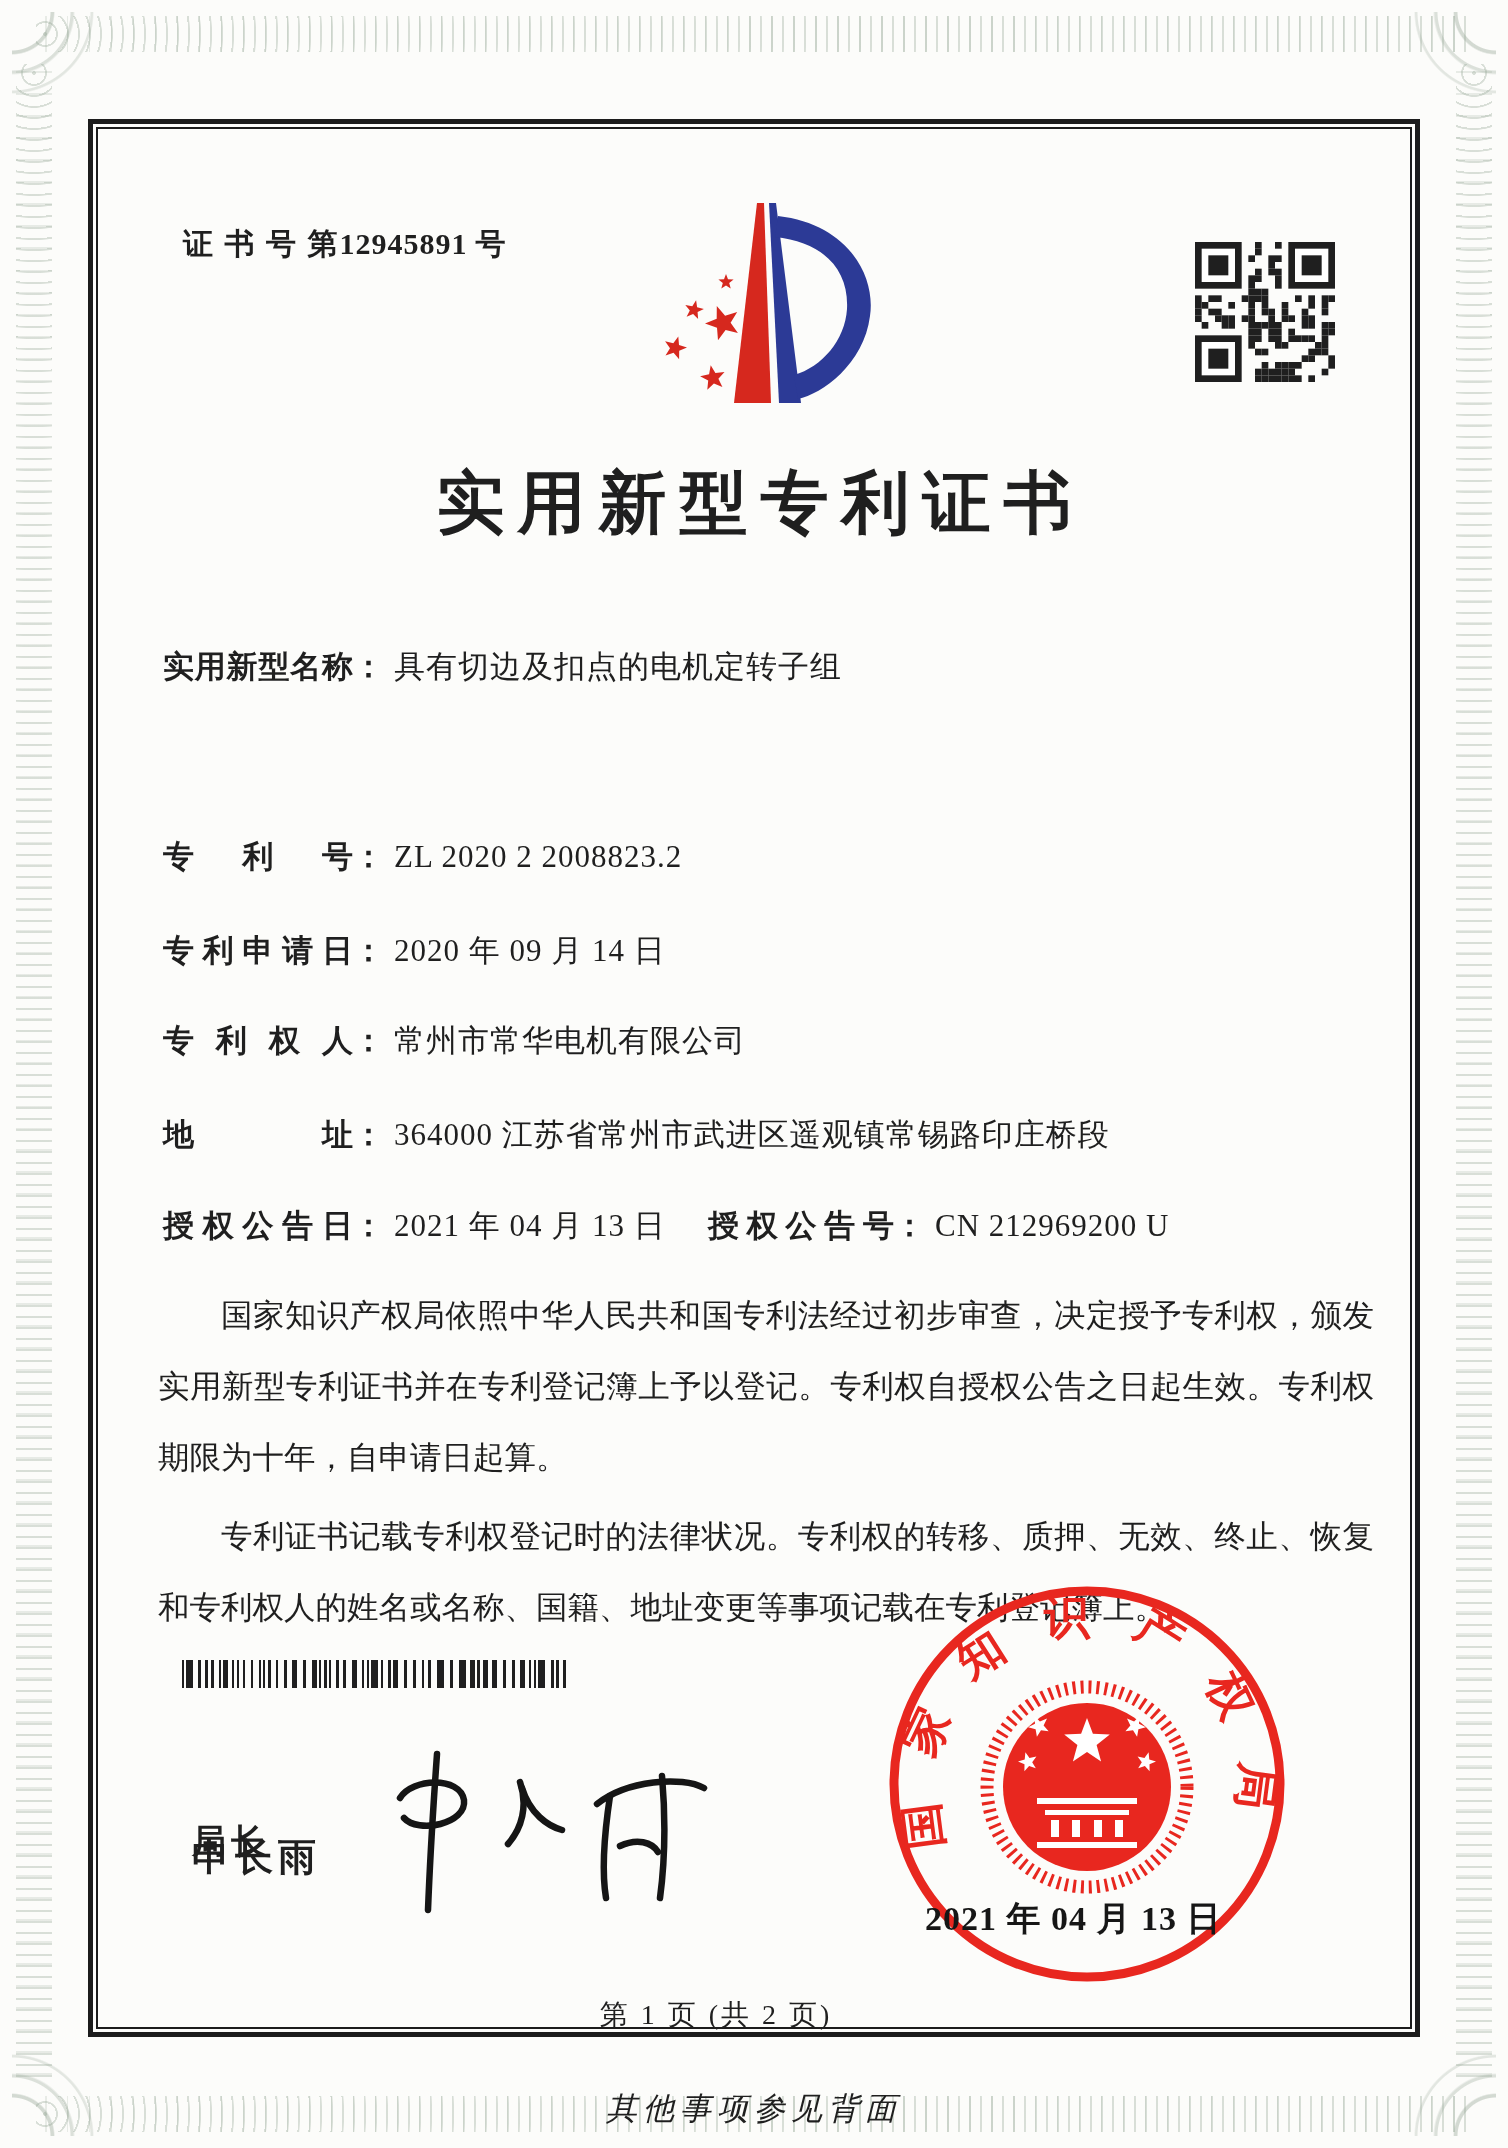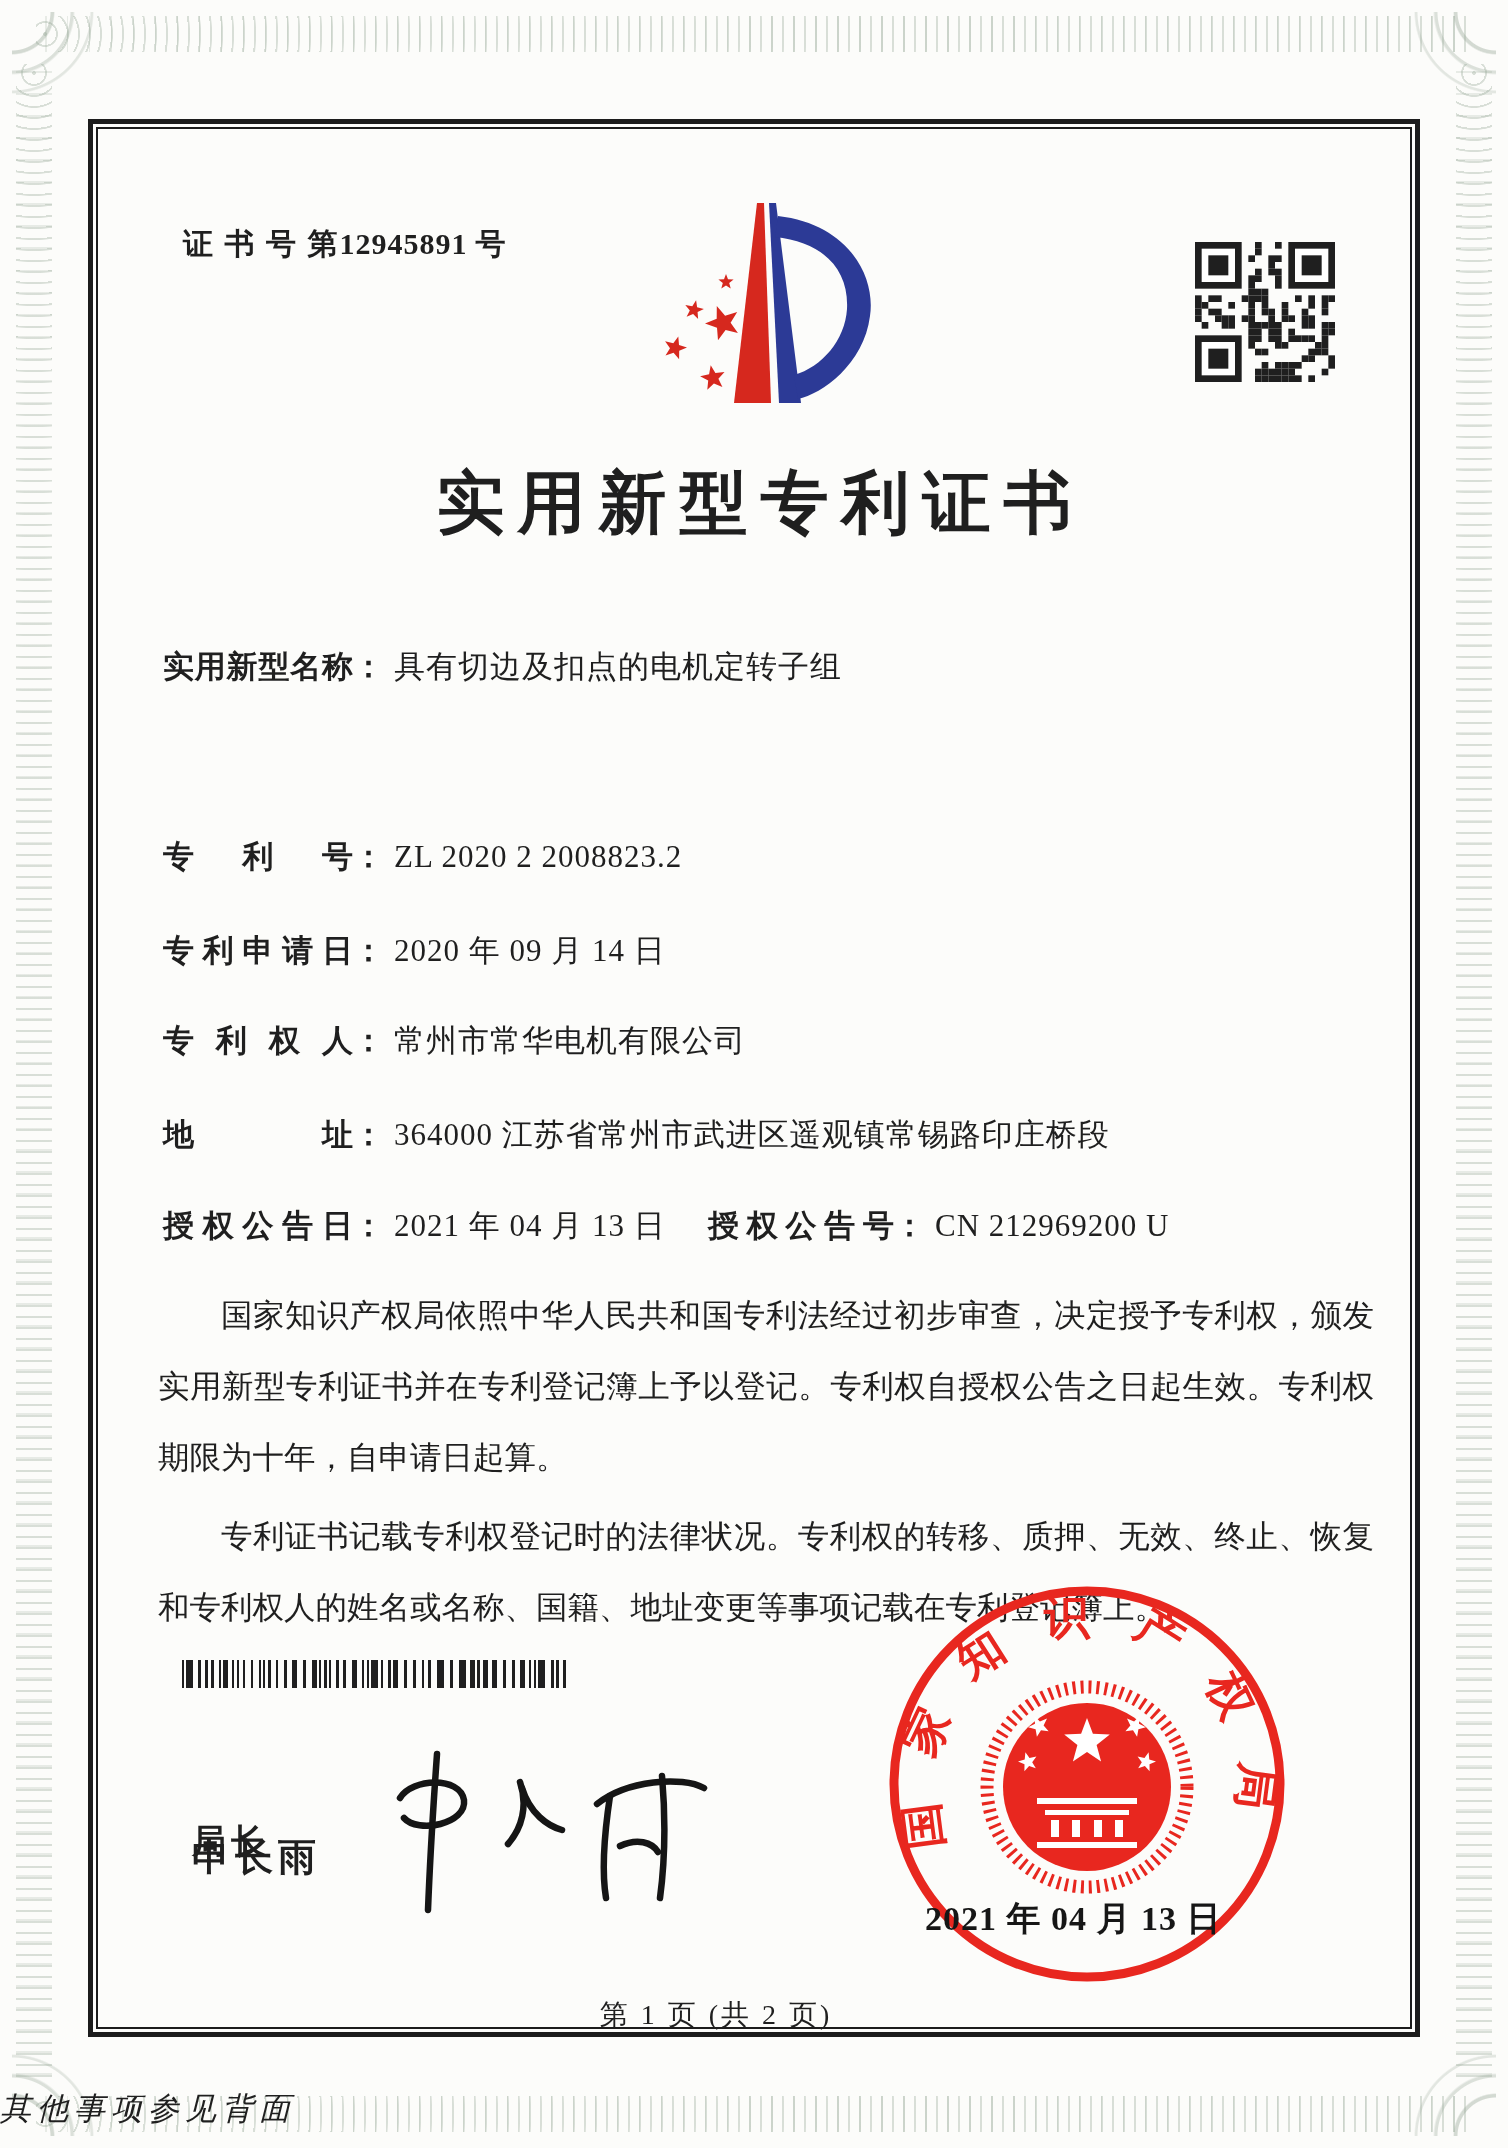--- a/index.html
+++ b/index.html
@@ -55,21 +55,21 @@
   .barcode{position:absolute;left:182px;top:1660px;width:384px;height:28px;}
   .sig-title{position:absolute;left:192px;top:1819px;font-size:34px;font-weight:600;
     font-family:"Liberation Sans","DejaVu Sans",sans-serif;letter-spacing:5px;}
   .sig-name{position:absolute;left:192px;top:1832px;font-size:38px;font-weight:700;
     font-family:"Liberation Sans","DejaVu Sans",sans-serif;letter-spacing:5px;}
   .signature{position:absolute;left:352px;top:1726px;width:372px;height:192px;}
   .seal{position:absolute;left:885px;top:1582px;width:405px;height:405px;}
   .seal-date{position:absolute;left:925px;top:1896px;font-size:34px;font-weight:600;
     color:#161616;letter-spacing:1px;white-space:nowrap;}
   .page-num{position:absolute;left:16px;width:1400px;top:1996px;text-align:center;font-size:28px;letter-spacing:3px;}
-  .back-note{position:absolute;left:0;width:100%;top:2088px;text-align:left;
+  .back-note{position:absolute;left:0;width:100%;top:2088px;text-align:center;
     font-size:31px;letter-spacing:6px;font-style:italic;}
 </style>
 </head>
 <body>
 
 <div class="page">
 
   <div class="deco deco-h top"></div>
   <div class="deco deco-h bottom"></div>
   <div class="deco deco-v left"></div>

